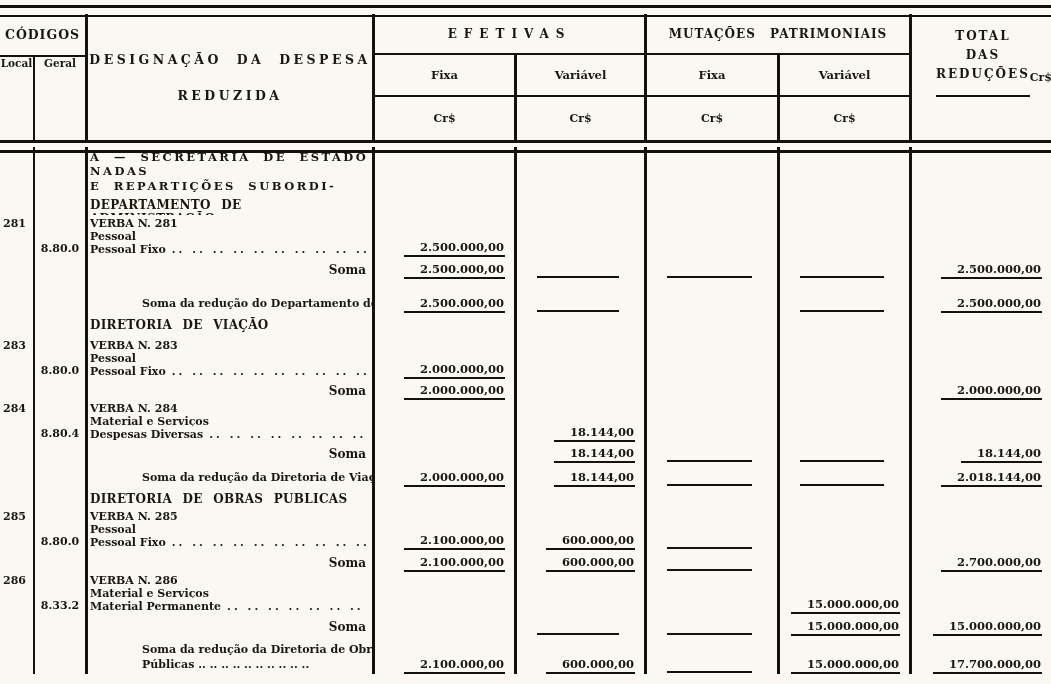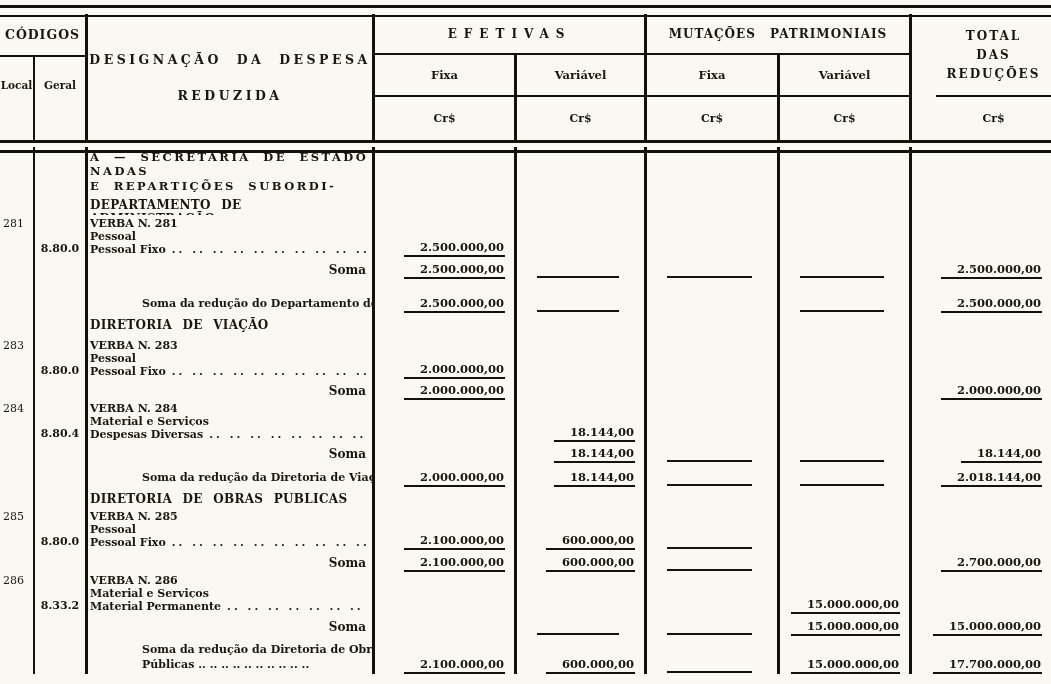--- a/index.html
+++ b/index.html
@@ -16,49 +16,49 @@
   
   .hdr{position:absolute;top:14px;left:0;width:1051px;height:126px;
     display:grid;grid-template-columns:88px 287px 272px 265px 139px;}
   .hdr>div{border-right:3px solid #15110b;box-sizing:border-box;}
   .hdr>div:last-child{border-right:none;}
   .hdr-left{display:flex;flex-direction:column;}
   .hdr-codigos{height:41px;border-bottom:2.5px solid #15110b;display:flex;
     align-items:center;justify-content:center;font-weight:bold;font-size:12.5px;letter-spacing:1px;}
   .hdr-lg{flex:1;display:grid;grid-template-columns:35px 1fr;}
   .hdr-local,.hdr-geral{display:flex;justify-content:center;align-items:flex-start;
-    padding-top:22px;font-weight:bold;font-size:10.5px;box-sizing:border-box;}
+    font-weight:bold;font-size:10.5px;box-sizing:border-box;}
   .hdr-local{border-right:2.5px solid #15110b;}
   .hdr-desig{display:flex;flex-direction:column;align-items:center;justify-content:center;
     gap:21px;font-weight:bold;font-size:12.5px;letter-spacing:3.5px;word-spacing:7px;text-align:center;}
   .hdr-group{display:flex;flex-direction:column;}
   .hg-title{height:41px;border-bottom:2.5px solid #15110b;display:flex;align-items:center;
     justify-content:center;font-weight:bold;font-size:12px;letter-spacing:7px;box-sizing:border-box;}
   .hdr-mut .hg-title{letter-spacing:1px;word-spacing:9px;}
   .hg-sub,.hg-crs{display:grid;}
   .hdr-ef .hg-sub,.hdr-ef .hg-crs{grid-template-columns:142px 1fr;}
   .hdr-mut .hg-sub,.hdr-mut .hg-crs{grid-template-columns:133px 1fr;}
   .hg-sub{height:42px;}
   .hg-sub>div{border-bottom:2.5px solid #15110b;display:flex;align-items:center;
     justify-content:center;font-weight:bold;font-size:11.5px;box-sizing:border-box;}
   .hg-sub>div:first-child,.hg-crs>div:first-child{border-right:3px solid #15110b;}
   .hg-crs{flex:1;}
   .hg-crs>div{display:flex;align-items:center;justify-content:center;
     font-weight:bold;font-size:11px;box-sizing:border-box;}
-  .hdr-total{display:flex;flex-direction:column;padding-left:24px;}
+  .hdr-total{display:flex;padding-left:24px;}
   .ht-top{height:83px;border-bottom:2.5px solid #15110b;display:flex;flex-direction:column;
     align-items:center;justify-content:center;gap:5px;font-weight:bold;font-size:12px;
     letter-spacing:2px;box-sizing:border-box;}
   .ht-crs{flex:1;display:flex;align-items:center;justify-content:center;font-weight:bold;font-size:11px;}
   
   .tbody{position:absolute;top:147px;left:0;width:1051px;}
   .row{display:grid;grid-template-columns:35px 53px 287px 142px 130px 133px 132px 139px;}
   .cell{border-right:3px solid #15110b;box-sizing:border-box;overflow:hidden;}
   .cell:last-child{border-right:none;}
-  .c-local{border-right:2.5px solid #15110b;font-weight:normal;font-size:11px;padding:2px 0 0 3px;}
+  .c-local{border-right:2.5px solid #15110b;font-weight:bold;font-size:11px;padding:2px 0 0 3px;}
   .c-geral{font-weight:bold;font-size:11px;display:flex;justify-content:center;
     align-items:flex-end;padding-bottom:2px;}
   .c-desig{padding-left:2px;}
   .d-section_spaced{padding-top:3px;}
   .d-section_spaced .dline{font-weight:bold;font-size:11.5px;letter-spacing:2.5px;
     word-spacing:6px;line-height:1.25;}
   .d-section{font-weight:bold;font-size:12px;padding-top:5px;letter-spacing:.3px;word-spacing:6px;}
   .d-verba{padding-top:2px;}
   .d-verba .dline{font-weight:bold;font-size:11px;line-height:1.2;}
   .d-item{display:flex;align-items:flex-end;font-weight:bold;font-size:11px;

